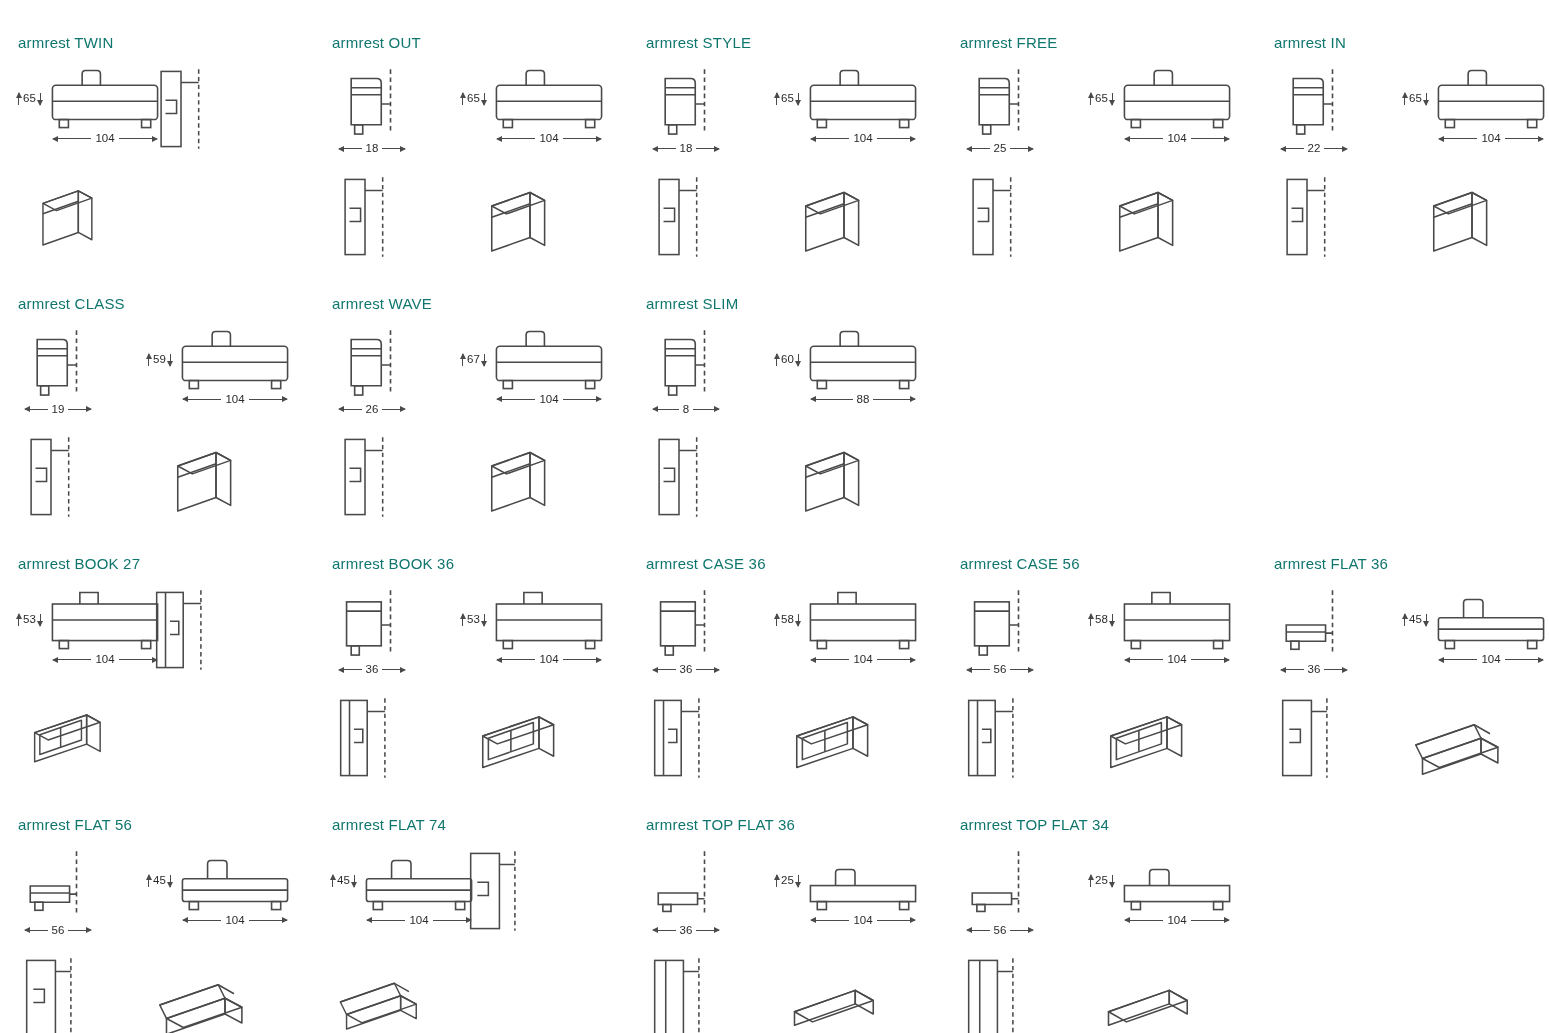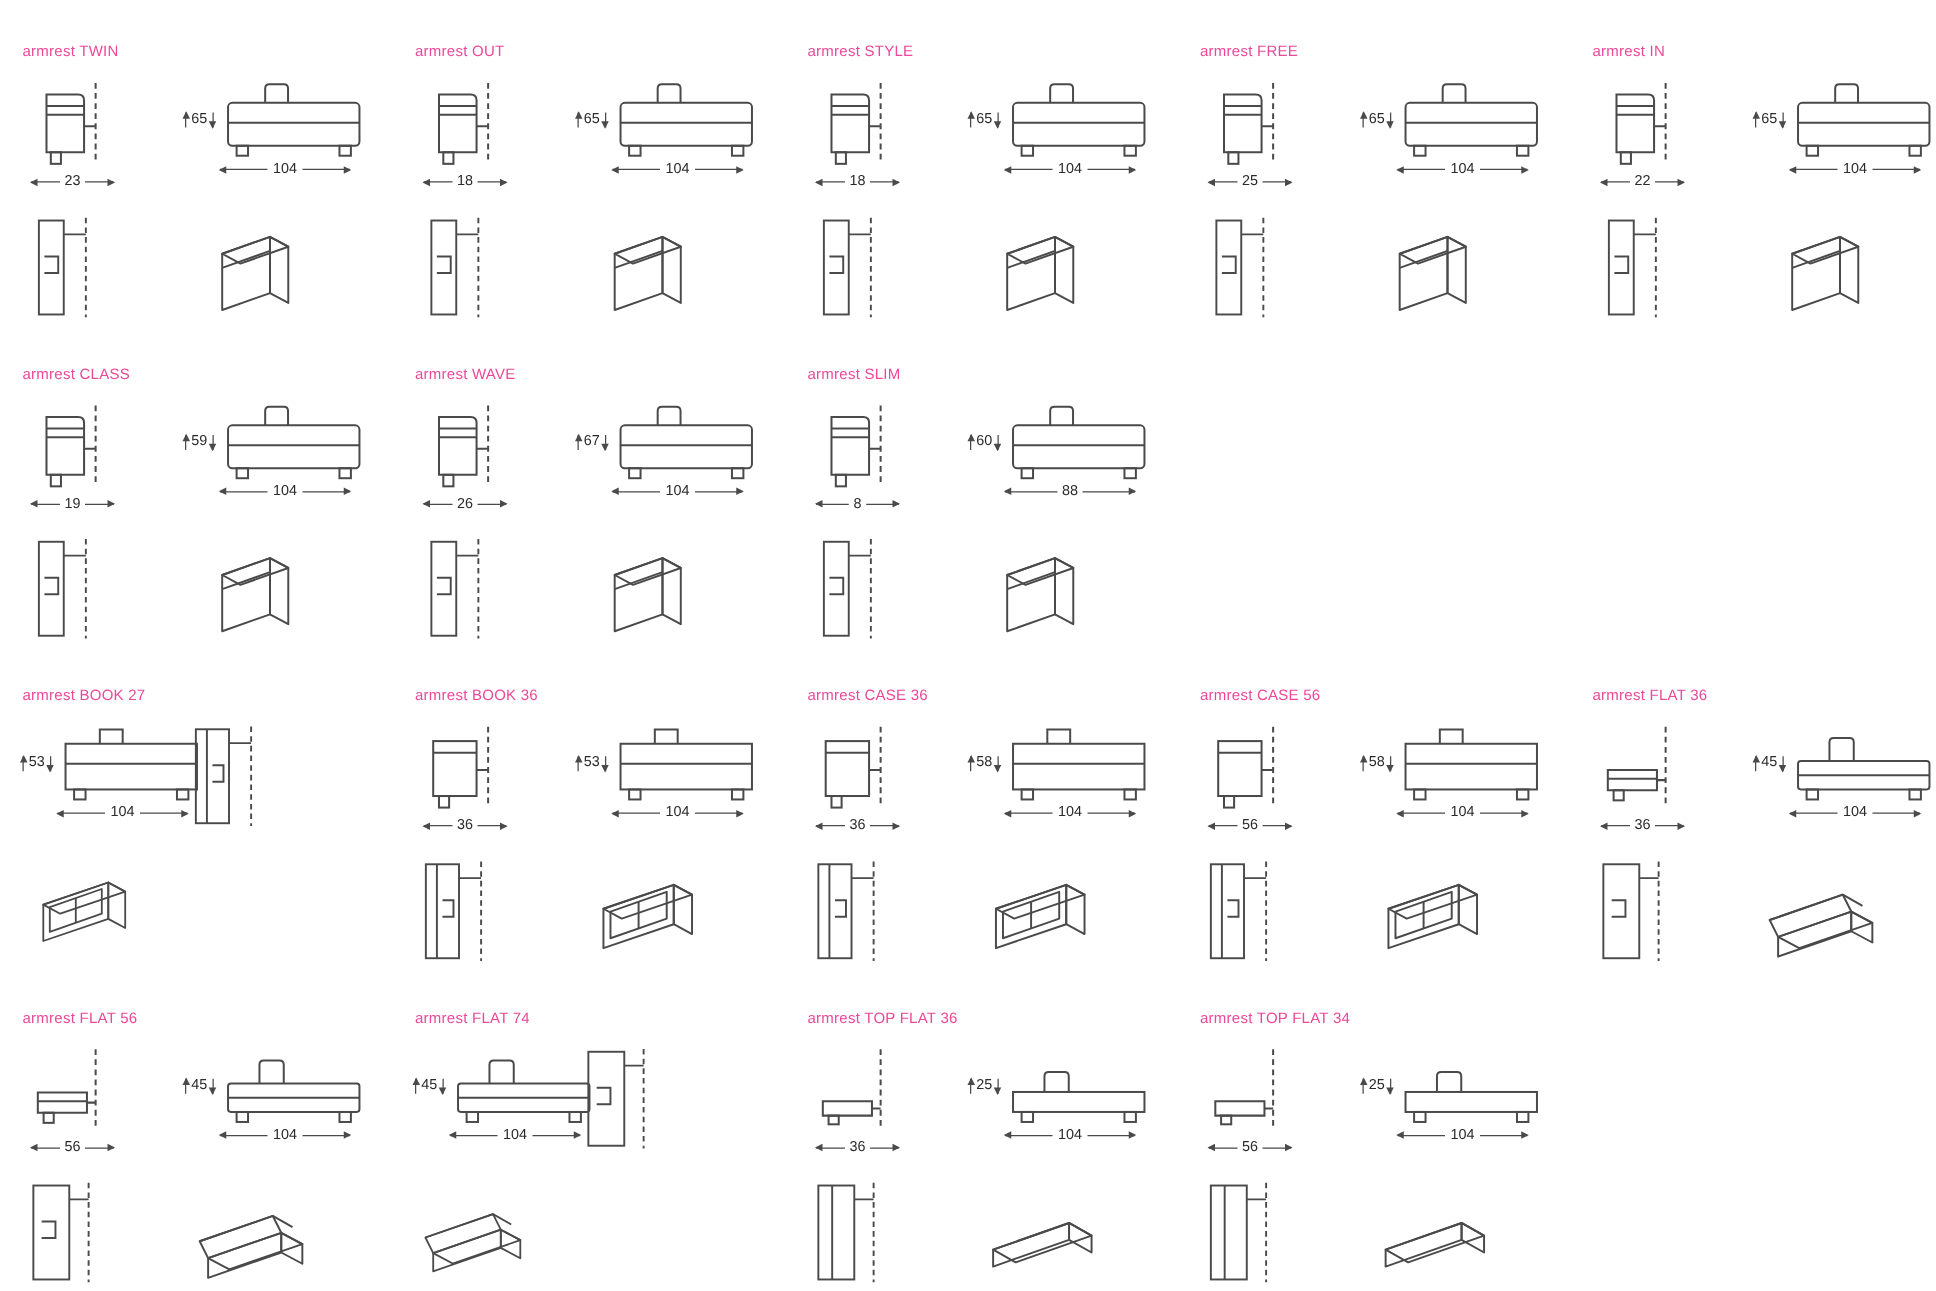--- a/index.html
+++ b/index.html
@@ -14,36 +14,36 @@
   .defs-svg { position: absolute; width: 0; height: 0; overflow: hidden; }
 
   .grid { width: 100%; }
   .row {
     display: grid;
     grid-template-columns: repeat(5, 1fr);
     margin-bottom: 26px;
   }
   .cell { padding: 0 8px 0 0; }
   .cell-title {
-    font-size: 12px;
+    font-size: 15px;
     letter-spacing: .2px;
     margin-bottom: 16px;
-    color: #ec4899;
+    color: #0f766e;
   }
   .views {
     display: grid;
     grid-template-columns: 104px 176px;
     column-gap: 26px;
     row-gap: 20px;
     align-items: start;
   }
   .view { display: flex; }
   .side-block { flex-direction: column; align-items: center; width: 80px; }
   .front-block { align-items: stretch; gap: 6px; }
-  .front-col { display: flex; flex-direction: column; }
+  .front-col { display: flex; flex-direction: column; align-items: center; }
   .plan-block { padding-left: 4px; }
   .iso-block { padding-top: 4px; }
 
   .svg-side  { width: 72px;  height: 74px; display: block; }
   .svg-front { width: 118px; height: 64px; display: block; }
   .svg-plan  { width: 58px;  height: 84px; display: block; }
   .svg-iso   { width: 118px; height: 90px; display: block; }
 
   
   .dimnum { font-size: 11.5px; color: #2b2b2b; padding: 0 4px; line-height: 1; white-space: nowrap; }
@@ -197,30 +197,20 @@
     <path d="M68 27 L84 36 L84 48 L68 39 Z"></path>
   </symbol>
 </svg>
 
 <div class="grid">
     <div class="row">
   <div class="cell">
     <div class="cell-title">armrest TWIN</div>
     <div class="views">
 
-      <div class="view side-block">
-        <svg class="svg-side" viewBox="0 0 60 64">
-              <use href="#side-high" xlink:href="#side-high"></use>
-            </svg>
-        <div class="hdim">
-          <span class="seg left"></span>
-          <span class="dimnum">23</span>
-          <span class="seg right"></span>
-        </div>
-      </div>
 
       <div class="view front-block">
         <div class="vdim">
           <span class="vseg top"></span>
           <span class="dimnum">65</span>
           <span class="vseg bottom"></span>
         </div>
         <div class="front-col">
           <svg class="svg-front" viewBox="0 0 100 56">
                 <use href="#front-high" xlink:href="#front-high"></use>

